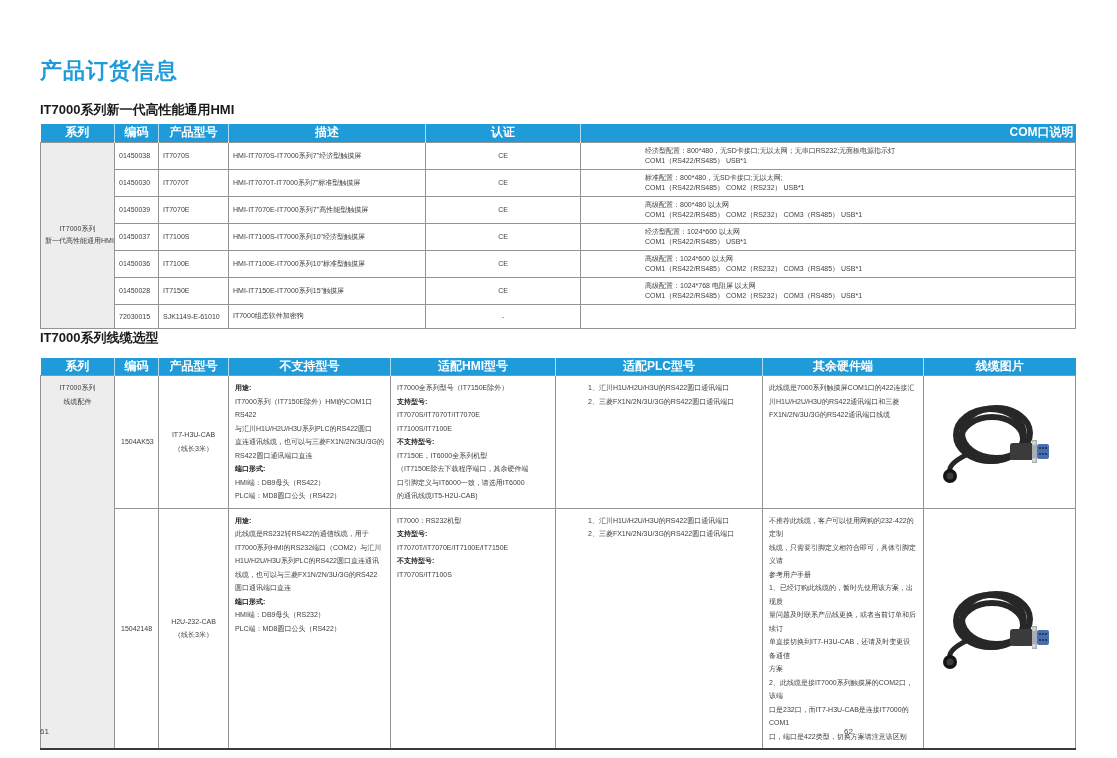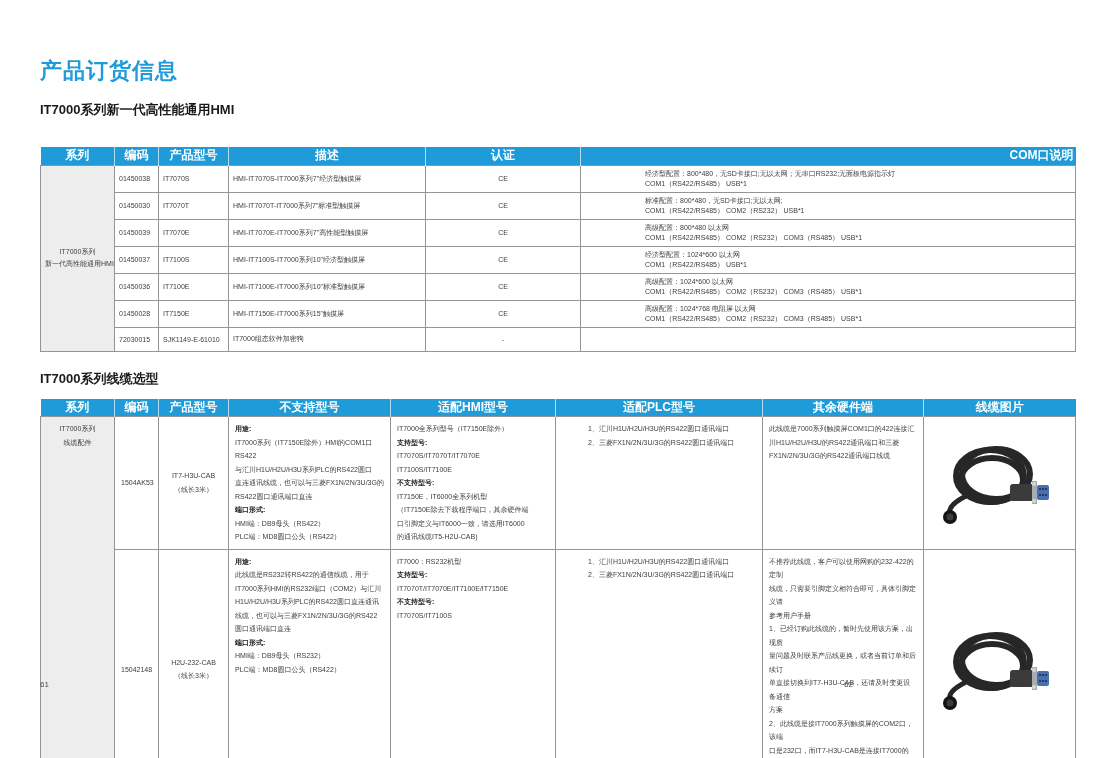--- a/index.html
+++ b/index.html
@@ -3,22 +3,22 @@
 <meta charset="utf-8">
 <style>
   * { margin:0; padding:0; box-sizing:border-box; }
   html,body { background:#ffffff; }
   body { width:1117px; height:758px; overflow:hidden;
          font-family:"Liberation Sans","DejaVu Sans",sans-serif; color:#3a3a3a; }
   .page { position:relative; width:897px; height:758px; background:#fff; }
   .content { position:absolute; left:40px; top:0; width:1035px; }
 
   .title { margin-top:56px; font-size:22px; font-weight:bold; color:#1e9bd8; letter-spacing:1px; }
-  .subtitle { margin-top:15px; margin-bottom:28px; font-size:13px; font-weight:bold; color:#1a1a1a; }
-  .subtitle2 { margin-top:18px; margin-bottom:11px; font-size:13px; font-weight:bold; color:#1a1a1a; }
+  .subtitle { margin-top:15px; margin-bottom:5px; font-size:13px; font-weight:bold; color:#1a1a1a; }
+  .subtitle2 { margin-bottom:11px; font-size:13px; font-weight:bold; color:#1a1a1a; }
 
   table { border-collapse:collapse; width:1035px; table-layout:fixed; }
   th { background:#1e9bd8; color:#fff; font-size:12px; font-weight:bold; height:18px;
        text-align:center; border-right:1px solid rgba(255,255,255,.65); padding:0 2px; }
   th:last-child { border-right:none; }
   td { border:1px solid #949494; font-size:7px; color:#3d3d3d; vertical-align:middle;
        padding:2px 4px; }
 
   
   .t1 { border-bottom:1px solid #6a6a6a; }
@@ -32,21 +32,21 @@
 
   
   .t2 { border-bottom:2px solid #3a3a3a; }
   .t2 td { vertical-align:top; padding:5px 6px; }
   .t2 .vmid { vertical-align:middle; text-align:center; }
   .t2 .ln { line-height:13.5px; }
   .t2 .b { font-weight:bold; color:#222; }
   .t2 .plc { padding-left:32px; }
   .t2 .imgcell { vertical-align:middle; text-align:center; padding:4px; }
 
-  .pagenum { position:absolute; top:680px; font-size:8px; color:#4a4a4a; }
+  .pagenum { position:absolute; top:727px; font-size:8px; color:#4a4a4a; }
   .pagenum.left { left:40px; }
   .pagenum.right { right:44px; }
 
   svg { display:block; margin:0 auto; }
 </style>
 </head>
 <body>
 
 <div class="page">
   <div class="content">

